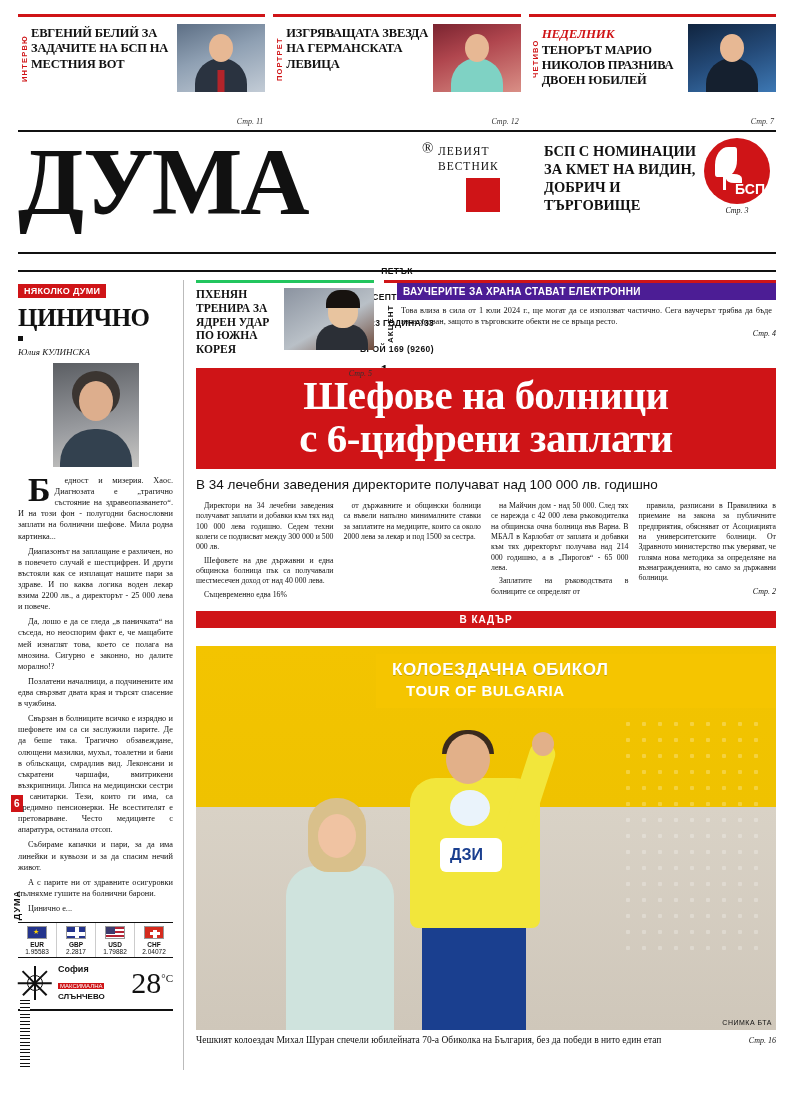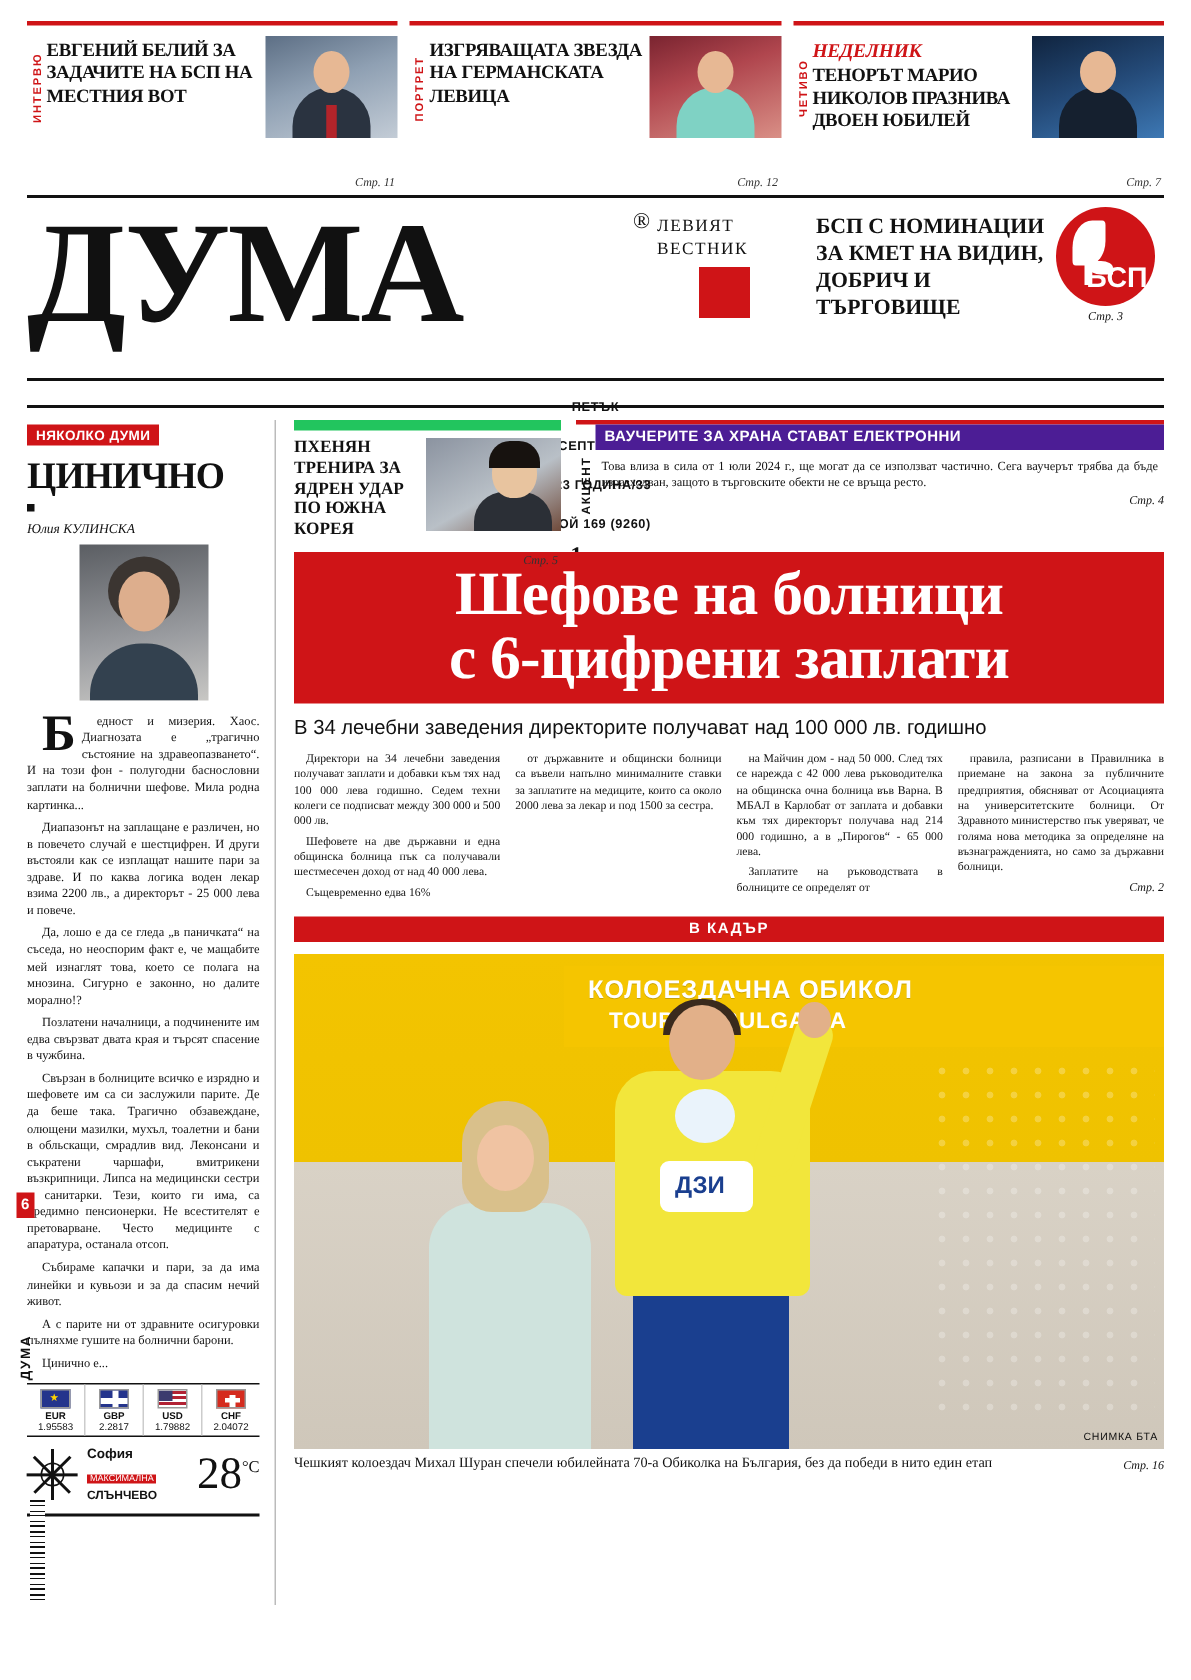--- a/index.html
+++ b/index.html
@@ -71,21 +71,21 @@
   .bsp-circle {
     width: 66px; height: 66px; border-radius: 50%;
     background: #cf1417; position: relative; margin: 2px auto 0 auto;
   }
   .bsp-rose {
     position: absolute; left: 11px; top: 9px; width: 22px; height: 30px;
     background: #fff; border-radius: 60% 10% 55% 10%;
   }
   .bsp-stem { position: absolute; left: 19px; top: 30px; width: 3px; height: 22px; background: #fff; }
   .bsp-leaf { position: absolute; left: 22px; top: 36px; width: 16px; height: 9px; background: #fff; border-radius: 0 50% 0 50%; }
-  .bsp-txt { position: absolute; right: 5px; bottom: 7px; color: #fff; font-family: "Liberation Sans", sans-serif; font-weight: 700; font-size: 19px; }
+  .bsp-txt { position: absolute; right: 5px; bottom: 7px; color: #fff; font-family: "Liberation Sans", sans-serif; font-weight: 700; font-size: 14px; }
   .bsp-page { font-size: 8px; font-style: italic; margin-top: 2px; }
 
   
   .dateline {
     display: flex; align-items: center; gap: 8px; border-top: 2px solid #111; border-bottom: 2px solid #111;
     font-family: "Liberation Sans", sans-serif; font-size: 8.5px; font-weight: 700; letter-spacing: 0.4px;
     padding: 4px 0; margin-top: 4px; height: 20px; flex-direction: column;
   }
   .dl-sq { width: 6px; height: 6px; background: #cf1417; }
   .dl-price { flex: 1; text-align: center; font-family: "Liberation Serif", serif; font-size: 16px; font-weight: 700; letter-spacing: 0; }
@@ -158,21 +158,21 @@
   .w-city { font-family: "Liberation Sans", sans-serif; font-size: 9px; font-weight: 700; }
   .w-max { background: #cf1417; color: #fff; font-size: 6px; padding: 0 2px; display: inline-block; font-family: "Liberation Sans", sans-serif;}
   .w-cond { font-family: "Liberation Sans", sans-serif; font-size: 8px; font-weight: 700; }
   .w-temp { margin-left: auto; font-size: 30px; font-family: "Liberation Serif", serif; font-weight: 400; position: relative; }
   .w-temp sup { font-size: 11px; }
   .barcode { position: absolute; left: 2px; bottom: 0; width: 10px; height: 70px;
     background: repeating-linear-gradient(to bottom,#111 0 1px,#fff 1px 3px,#111 3px 4px,#fff 4px 7px); }
 
   
   .sec-row { display: flex; gap: 10px; height: 84px; }
-  .sec-box { width: 178px; position: relative; border-top: 7px solid #22c55e; padding-top: 5px; display: flex; }
+  .sec-box { width: 178px; position: relative; border-top: 3px solid #22c55e; padding-top: 5px; display: flex; }
   .sec-title {
     font-family: "Liberation Serif", serif; font-weight: 700; font-size: 11.5px; line-height: 1.2;
     text-transform: uppercase; width: 84px;
   }
   .sec-photo { flex: 1; height: 62px; margin-left: 4px; background: linear-gradient(150deg,#8b93a0 0%,#b9c0c7 55%,#6f4a3a 100%); position: relative; overflow: hidden; }
   .kim-head { position: absolute; right: 16px; top: 6px; width: 30px; height: 34px; border-radius: 50% 50% 45% 45%; background: #e8c49f; }
   .kim-hair { position: absolute; right: 14px; top: 2px; width: 34px; height: 18px; border-radius: 14px 14px 0 0; background: #17120f; }
   .kim-body { position: absolute; right: 6px; bottom: 0; width: 52px; height: 26px; border-radius: 20px 20px 0 0; background: #2b2f36; }
   .accent-tab {
     writing-mode: vertical-rl; transform: rotate(180deg);
@@ -197,21 +197,21 @@
   .lead-cols > div { flex: 1; }
   .lead-cols p { margin: 0 0 3px 0; text-indent: 8px; }
   .pg-right { text-align: right; font-size: 8px; font-style: italic; margin-top: 2px; }
 
   
   .kadar-head {
     background: #cf1417; color: #fff; text-align: center;
     font-family: "Liberation Sans", sans-serif; font-weight: 700; font-size: 10px;
     letter-spacing: 1px; padding: 3px 0; margin-top: 8px;
   }
-  .kadar-photo { height: 330px; position: relative; overflow: hidden; background: #a16207; margin-top: 8px; }
+  .kadar-photo { height: 384px; position: relative; overflow: hidden; background: #a16207; margin-top: 18px; }
   .kp-bg { position: absolute; inset: 0; background: linear-gradient(180deg,#f3c400 0%,#efc200 42%,#d9d2c6 42%,#cfc7ba 100%); }
   .kp-banner { position: absolute; left: 180px; top: 8px; right: 0; height: 54px; background: #f5c500; }
   .kp-banner-text {
     position: absolute; left: 196px; top: 14px; color: #fff; font-family: "Liberation Sans", sans-serif;
     font-weight: 700; font-size: 17px; letter-spacing: 0.5px; text-shadow: 0 1px 0 #c9a200;
   }
   .kp-banner-sub {
     position: absolute; left: 210px; top: 36px; color: #fff; font-family: "Liberation Sans", sans-serif;
     font-weight: 700; font-size: 15px; letter-spacing: 0.5px;
   }

